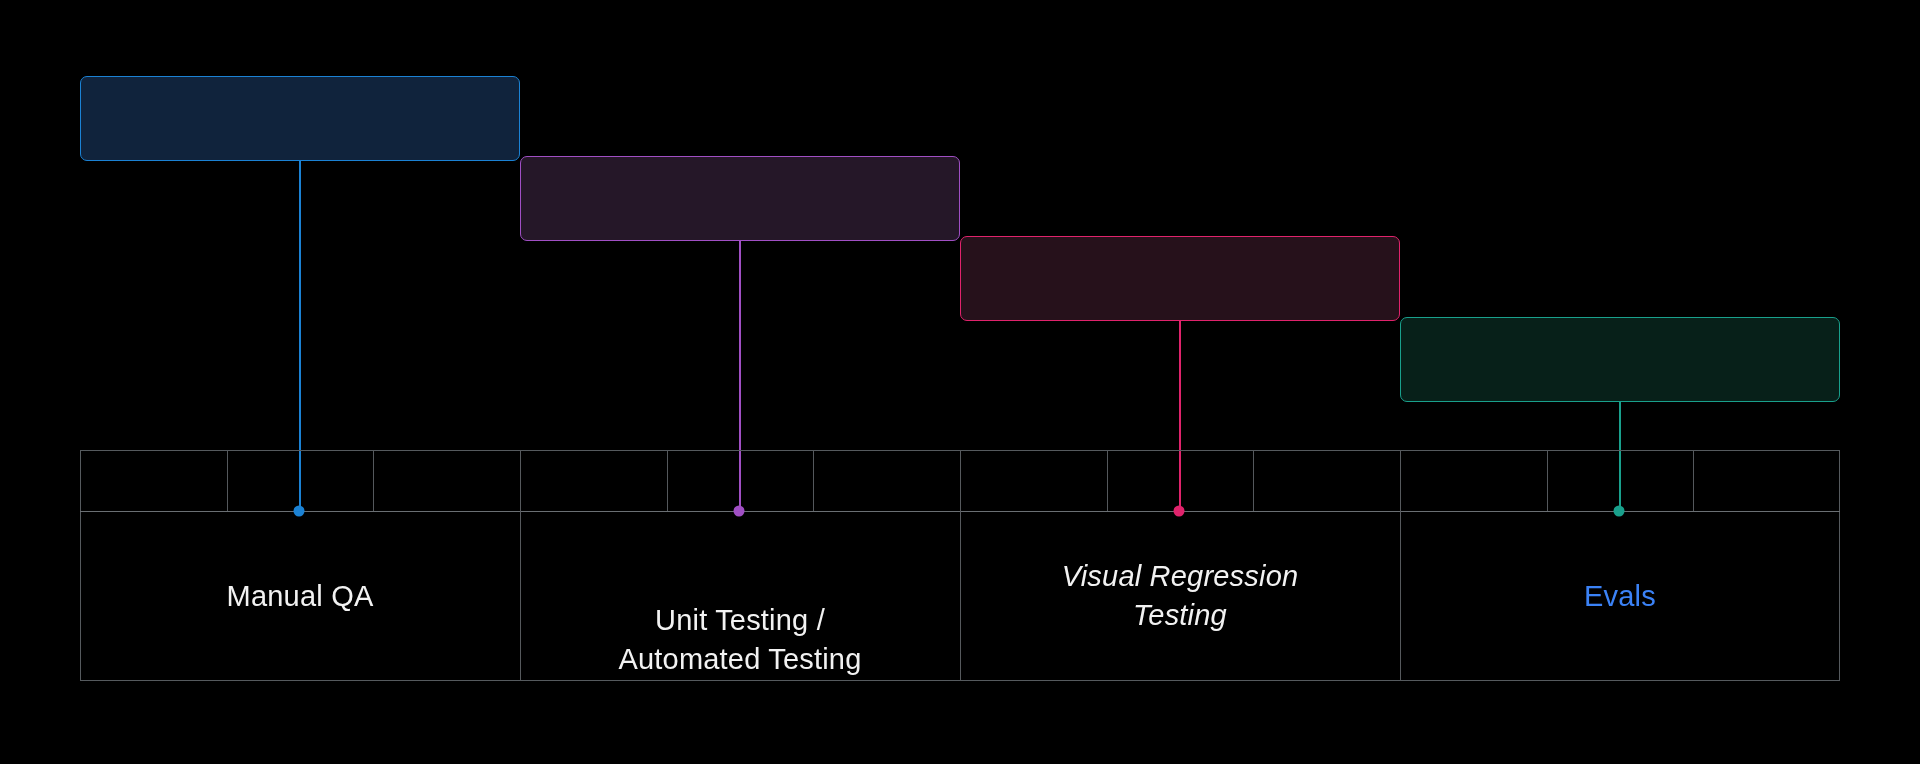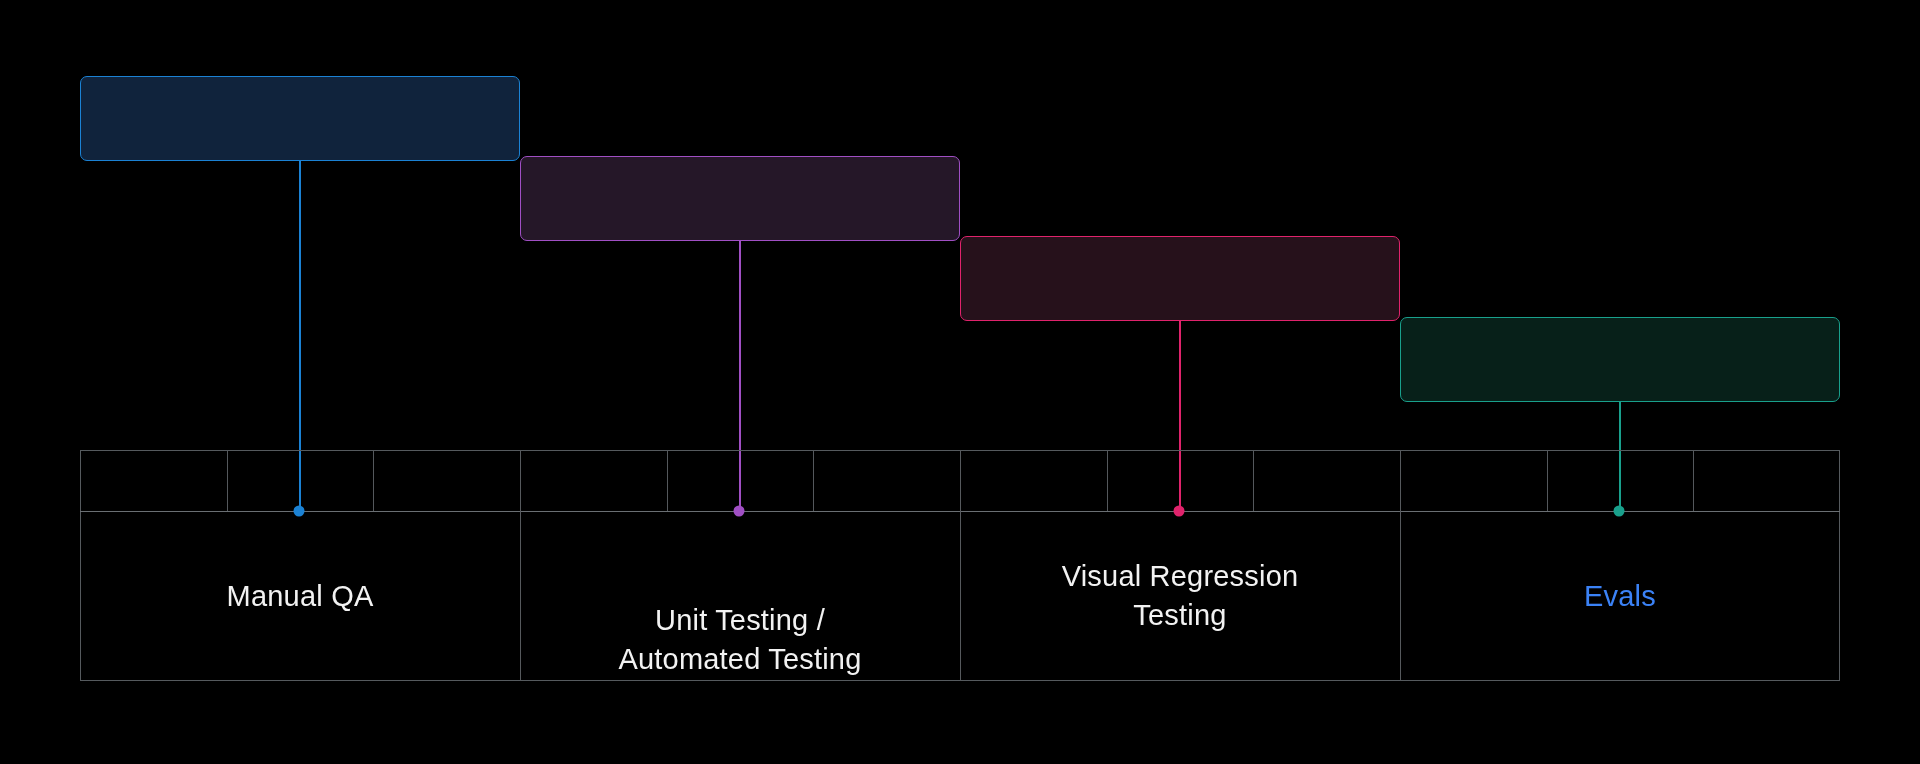--- a/index.html
+++ b/index.html
@@ -133,21 +133,21 @@
       </div>
     <div id="coldiv-layer">
         <div class="col-divider" style="left: 440px;"></div>
         <div class="col-divider" style="left: 880px;"></div>
         <div class="col-divider" style="left: 1320px;"></div>
       </div>
     <div id="label-layer">
         <div class="phase-label" style="left: 0px; width: 440px; color: rgb(242, 242, 242);">Manual QA</div>
         <div class="phase-label" style="left: 440px; width: 440px; color: rgb(242, 242, 242); margin-top: 44px;">Unit Testing /
 Automated Testing</div>
-        <div class="phase-label" style="left: 880px; width: 440px; color: rgb(242, 242, 242);">Visual Regression
+        <div class="phase-label" style="left: 880px; width: 440px; color: rgb(242, 242, 242); font-style: italic;">Visual Regression
 Testing</div>
         <div class="phase-label" style="left: 1320px; width: 440px; color: #3b82f6;">Evals</div>
       </div>
   </div>
 
   <div id="dot-layer">
       <div class="axis-dot" style="left: 299px; top: 511px; background: rgb(27, 130, 212);"></div>
       <div class="axis-dot" style="left: 739px; top: 511px; background: rgb(160, 79, 196);"></div>
       <div class="axis-dot" style="left: 1179px; top: 511px; background: rgb(224, 35, 108);"></div>
       <div class="axis-dot" style="left: 1619px; top: 511px; background: rgb(25, 160, 140);"></div>

